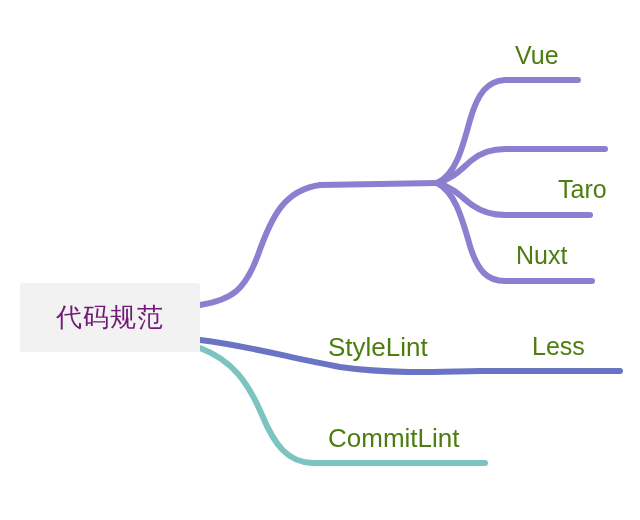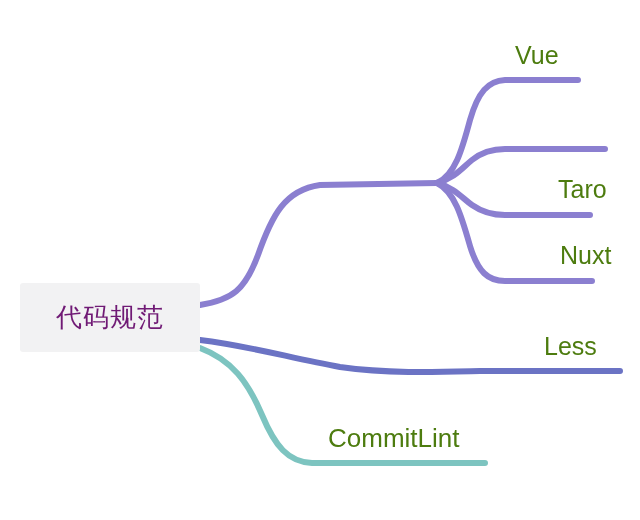--- a/index.html
+++ b/index.html
@@ -91,21 +91,22 @@
   <div id="root-node" style="background: rgb(242, 242, 243);">
     <span id="root-node-label">代码规范</span>
   </div>
 
 
   <div class="node-label leaf-label" style="left:515px; top:43px;">Vue</div>
 
 
   <div class="node-label leaf-label" style="left:518px; top:177px;margin-left:40px;">Taro</div>
 
-  <div class="node-label leaf-label" style="left:516px; top:243px;margin-left:44px;">Nuxt</div>
+  <div class="node-label leaf-label" style="left:516px; top:243px;">Nuxt</div>
 
+  <div class="node-label branch-label" style="left:328px; top:334px;">StyleLint</div>
 
-  <div class="node-label leaf-label" style="left:544px; top:334px;">Less</div>
+  <div class="node-label leaf-label" style="left:532px; top:334px;">Less</div>
 
   <div class="node-label branch-label" style="left:328px; top:425px;">CommitLint</div>
 
 
 </div>
 
 </body></html>

